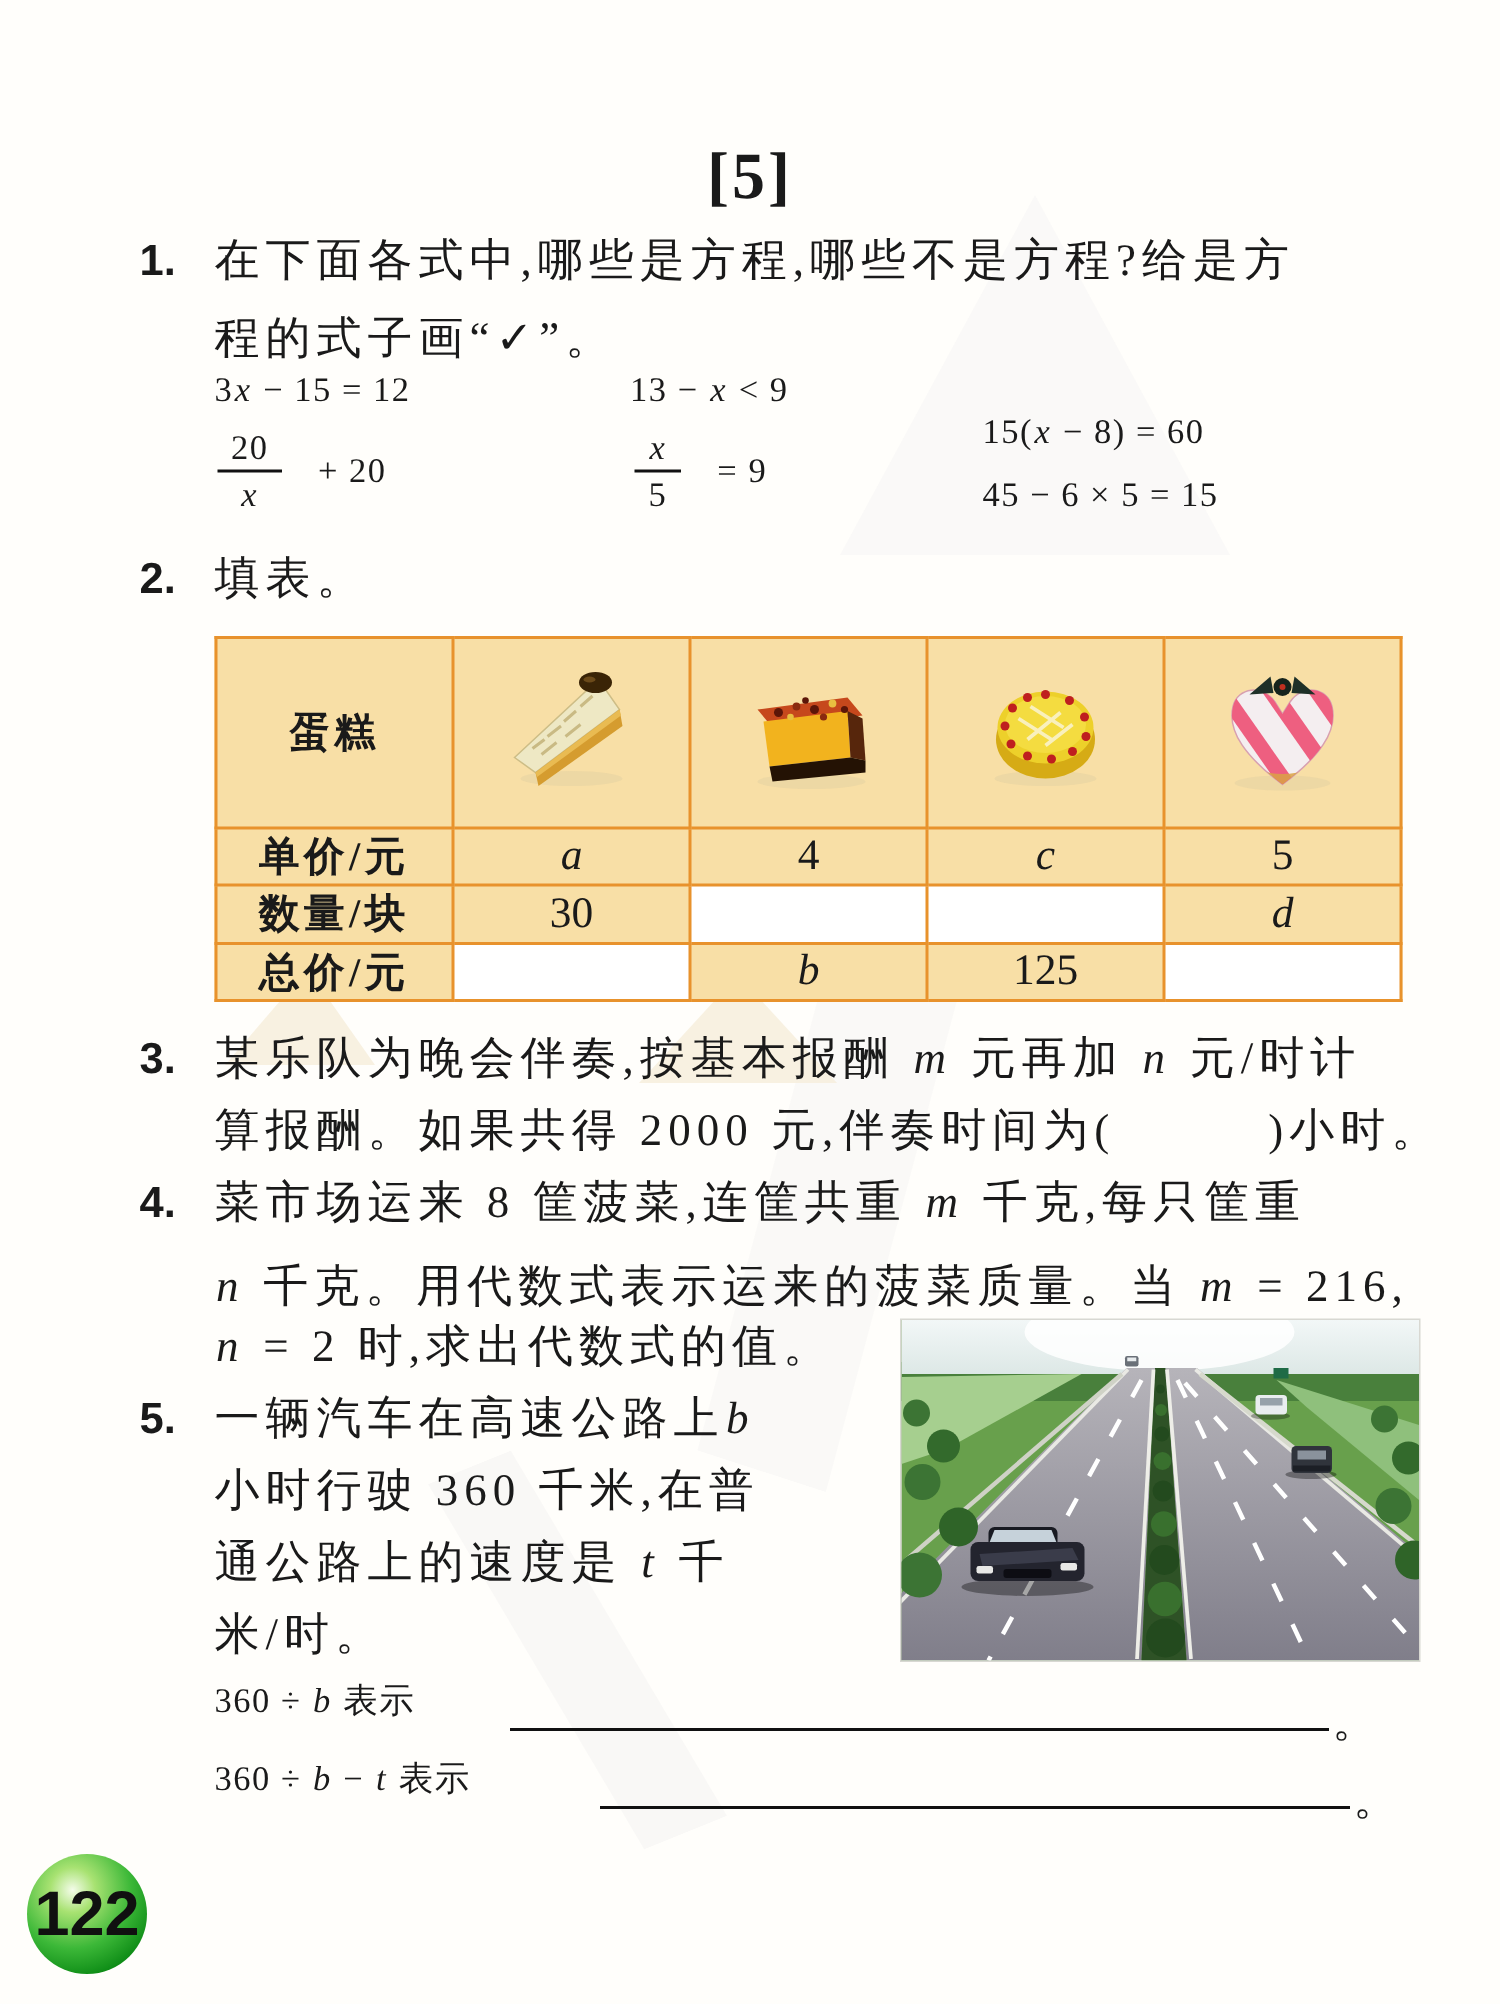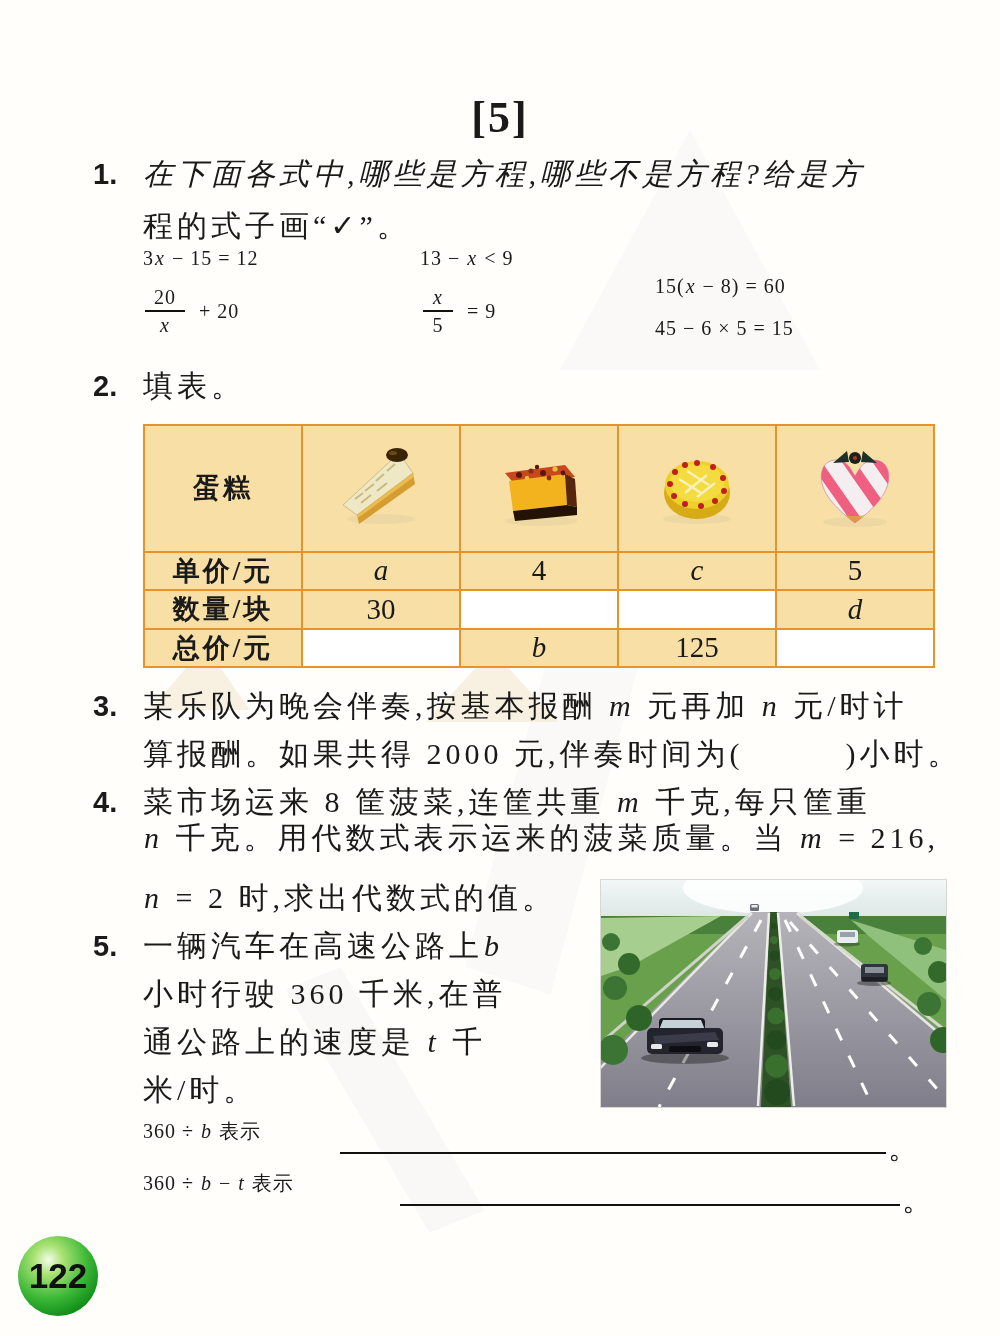--- a/index.html
+++ b/index.html
@@ -14,22 +14,22 @@
   .z{z-index:2;}
   .title{
     left:0; right:0; top:92px; text-align:center;
     font-size:44px; font-weight:700; letter-spacing:2px;
   }
   .qnum{
     font-family:"Liberation Sans","DejaVu Sans",sans-serif;
     font-size:29px; font-weight:600; left:93px;
   }
   .cn{font-size:30px; letter-spacing:4px; line-height:1.2;}
-  .math{font-size:20px; letter-spacing:1px;}
-  .fracline{display:flex; align-items:center; gap:14px;}
+  .math{font-size:23px; letter-spacing:1px;}
+  .fracline{display:flex; align-items:center; gap:24px;}
   .frac{display:inline-block; text-align:center;}
   .frac .fn{display:block; padding:0 9px 3px; border-bottom:2.5px solid #111; line-height:1.02;}
   .frac .fd{display:block; padding:3px 9px 0; line-height:1.02;}
   table.cake-table{
     position:absolute; left:143px; top:424px; width:792px; height:244px;
     border-collapse:collapse; table-layout:fixed; z-index:2;
     background:var(--table_fill,#f8dfa6);
   }
   table.cake-table td{
     border:2.5px solid var(--table_border,#e8922c);
@@ -44,39 +44,39 @@
   .photo{
     position:absolute; left:601px; top:880px; width:345px; height:227px; z-index:2;
     box-shadow:0 0 0 1px #d8d8d2;
   }
   .page-ball{
     position:absolute; left:18px; top:1236px; width:80px; height:80px; z-index:2;
     border-radius:50%;
     background:radial-gradient(circle at 38% 30%, #f4fcea 0%, #a8e272 20%, #3cb838 52%, var(--ball_green,#0e8c16) 78%, #066b0e 100%);
     display:flex; align-items:center; justify-content:center;
     font-family:"Liberation Sans","DejaVu Sans",sans-serif;
-    font-size:35px; font-weight:700; color:#101010;
+    font-size:42px; font-weight:700; color:#101010;
   }
   i{font-style:italic; padding:0 1px;}
 </style>
 </head>
 <body>
 
 <div class="page">
 
   <div class="wm" style="left:560px;top:130px;width:260px;height:240px;background:#f3f3f3;opacity:.45;clip-path:polygon(50% 0,100% 100%,0 100%);"></div>
   <div class="wm" style="left:430px;top:430px;width:300px;height:560px;background:#f2f2f2;opacity:.4;transform:rotate(18deg);clip-path:polygon(30% 0,60% 0,70% 100%,40% 100%);"></div>
   <div class="wm" style="left:150px;top:646px;width:100px;height:64px;background:#f6eedb;opacity:.8;clip-path:polygon(0 100%,55% 0,100% 100%);"></div>
   <div class="wm" style="left:426px;top:650px;width:132px;height:72px;background:#f6eedb;opacity:.8;clip-path:polygon(0 100%,50% 0,100% 100%);"></div>
   <div class="wm" style="left:300px;top:960px;width:170px;height:280px;background:#f1f1f1;opacity:.4;transform:rotate(-22deg);clip-path:polygon(20% 0,55% 0,80% 100%,45% 100%);"></div>
 
   <div class="abs title z">[5]</div>
 
   <div class="abs qnum z" style="top:158px;">1.</div>
-  <div class="abs cn z" style="left:143px;top:156px;font-style:italic;">在下面各式中,哪些是方程,哪些不是方程?给是方</div>
+  <div class="abs cn z" style="left:143px;top:156px;">在下面各式中,哪些是方程,哪些不是方程?给是方</div>
   <div class="abs cn z" style="left:143px;top:208px;">程的式子画“✓”。</div>
 
   <div class="abs math z" style="left:143px;top:247px;">3<i>x</i> − 15 = 12</div>
   <div class="abs math z" style="left:420px;top:247px;">13 − <i>x</i> &lt; 9</div>
   <div class="abs math z" style="left:655px;top:247px;margin-top:28px;">15(<i>x</i> − 8) = 60</div>
 
   <div class="abs math fracline z" style="left:145px;top:287px;">
     <span class="frac">
       <span class="fn">20</span>
       <span class="fd"><i>x</i></span>
@@ -193,21 +193,21 @@
     </tr>
   </tbody>
     </table>
 
   <div class="abs qnum z" style="top:690px;">3.</div>
   <div class="abs cn z" style="left:143px;top:688px;">某乐队为晚会伴奏,按基本报酬 <i>m</i> 元再加 <i>n</i> 元/时计</div>
   <div class="abs cn z" style="left:143px;top:736px;">算报酬。如果共得 2000 元,伴奏时间为(　　　)小时。</div>
 
   <div class="abs qnum z" style="top:786px;">4.</div>
   <div class="abs cn z" style="left:143px;top:784px;">菜市场运来 8 筐菠菜,连筐共重 <i>m</i> 千克,每只筐重</div>
-  <div class="abs cn z" style="left:143px;top:820px;text-align:right;"><i>n</i> 千克。用代数式表示运来的菠菜质量。当 <i>m</i> = 216,</div>
+  <div class="abs cn z" style="left:143px;top:840px;text-align:right;"><i>n</i> 千克。用代数式表示运来的菠菜质量。当 <i>m</i> = 216,</div>
   <div class="abs cn z" style="left:143px;top:880px;"><i>n</i> = 2 时,求出代数式的值。</div>
 
   <div class="abs qnum z" style="top:930px;">5.</div>
   <div class="abs cn z" style="left:143px;top:928px;">一辆汽车在高速公路上<i>b</i></div>
   <div class="abs cn z" style="left:143px;top:976px;">小时行驶 360 千米,在普</div>
   <div class="abs cn z" style="left:143px;top:1024px;">通公路上的速度是 <i>t</i> 千</div>
   <div class="abs cn z" style="left:143px;top:1072px;">米/时。</div>
 
   <svg class="photo" viewBox="0 0 345 227">
     <defs>

